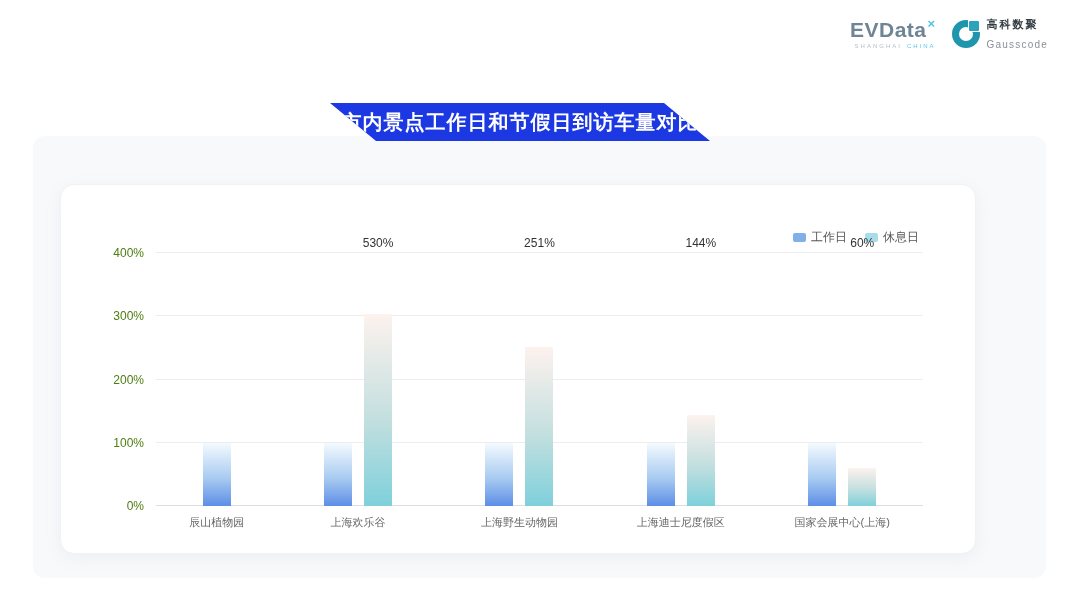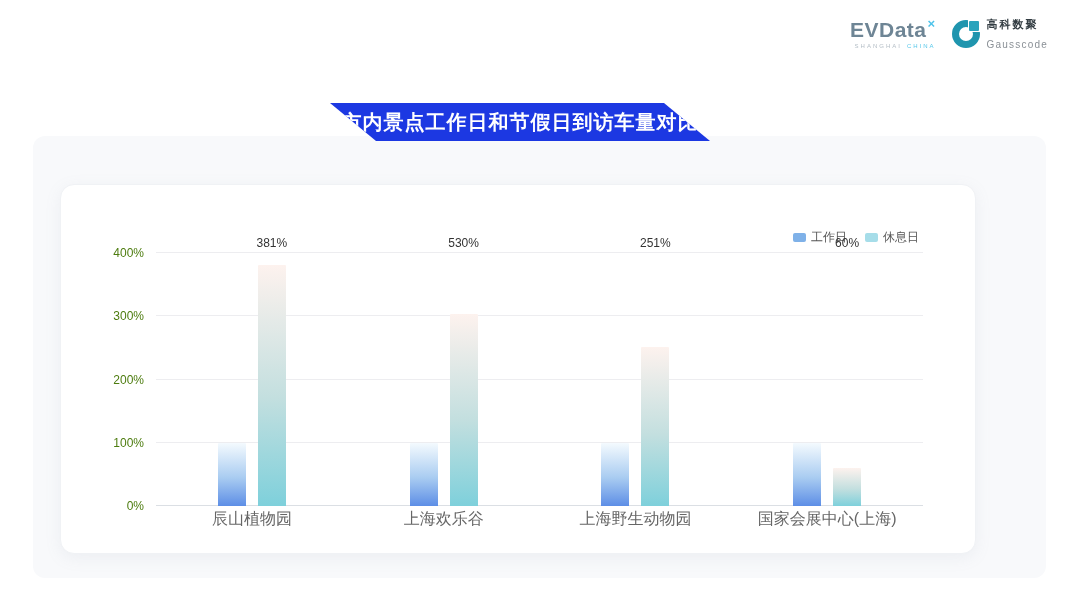--- a/index.html
+++ b/index.html
@@ -46,22 +46,22 @@
   .gridline{position:absolute;left:0;right:0;height:1px;background:#ededf0;}
   .gridline.base{background:#dbdfe4;}
   .ylabels{position:absolute;top:0;bottom:0;right:100%;width:60px;}
   .ytick{position:absolute;right:12px;transform:translateY(50%);font-size:12px;color:#4d7c0f;}
   .groups{position:absolute;inset:0;display:flex;justify-content:space-around;align-items:flex-end;}
   .group{position:relative;display:flex;align-items:flex-end;gap:12px;height:100%;}
   .bar{width:28px;border-radius:1px 1px 0 0;}
   .bar-wrap{position:relative;display:flex;align-items:flex-end;height:100%;}
   .val-label{position:absolute;bottom:100%;margin-bottom:3px;left:50%;transform:translateX(-50%);
              font-size:12px;color:#333;white-space:nowrap;}
-  .cat-label{position:absolute;top:100%;margin-top:3px;left:50%;transform:translateX(-50%);
-             font-size:16px;color:#666;white-space:nowrap;}
+  .cat-label{position:absolute;top:100%;margin-top:9px;left:50%;transform:translateX(-50%);
+             font-size:11px;color:#666;white-space:nowrap;}
 </style>
 </head>
 <body>
 
 <div class="header-logos">
   <div class="evdata">
     <div class="evdata-main"><span>EVData</span><span class="evdata-x">×</span></div>
     <div class="evdata-sub">
       <span class="l">SHANGHAI</span>
       <span class="r">CHINA</span>
@@ -109,24 +109,20 @@
           <div class="ytick" style="bottom: 25%;">100%</div>
           <div class="ytick" style="bottom: 50%; margin-top: 21px;">200%</div>
           <div class="ytick" style="bottom: 75%;">300%</div>
           <div class="ytick" style="bottom: 100%;">400%</div>
         </div>
       <div class="groups">
           <div class="group">
             <div class="bar-wrap">
               <div class="bar" style="height: 25%; background: linear-gradient(rgb(244, 250, 254) 0%, rgb(169, 204, 241) 55%, rgb(93, 142, 230) 100%);"></div>
             </div>
-            <div class="bar-wrap">
-              <div class="bar" style="height: 95.25%; background: linear-gradient(rgb(253, 242, 238) 0%, rgb(195, 223, 223) 55%, rgb(126, 208, 219) 100%);"></div>
-              <div class="val-label">381%</div>
-            </div>
             <div class="cat-label">辰山植物园</div>
           </div>
           <div class="group">
             <div class="bar-wrap">
               <div class="bar" style="height: 25%; background: linear-gradient(rgb(244, 250, 254) 0%, rgb(169, 204, 241) 55%, rgb(93, 142, 230) 100%);"></div>
             </div>
             <div class="bar-wrap">
               <div class="bar" style="height: 76%; background: linear-gradient(rgb(253, 242, 238) 0%, rgb(195, 223, 223) 55%, rgb(126, 208, 219) 100%);"></div>
               <div class="val-label">530%</div>
             </div>
@@ -140,20 +136,30 @@
               <div class="bar" style="height: 62.75%; background: linear-gradient(rgb(253, 242, 238) 0%, rgb(195, 223, 223) 55%, rgb(126, 208, 219) 100%);"></div>
               <div class="val-label">251%</div>
             </div>
             <div class="cat-label">上海野生动物园</div>
           </div>
           <div class="group">
             <div class="bar-wrap">
               <div class="bar" style="height: 25%; background: linear-gradient(rgb(244, 250, 254) 0%, rgb(169, 204, 241) 55%, rgb(93, 142, 230) 100%);"></div>
             </div>
             <div class="bar-wrap">
+              <div class="bar" style="height: 36%; background: linear-gradient(rgb(253, 242, 238) 0%, rgb(195, 223, 223) 55%, rgb(126, 208, 219) 100%);"></div>
+              <div class="val-label">144%</div>
+            </div>
+            <div class="cat-label">上海迪士尼度假区</div>
+          </div>
+          <div class="group">
+            <div class="bar-wrap">
+              <div class="bar" style="height: 25%; background: linear-gradient(rgb(244, 250, 254) 0%, rgb(169, 204, 241) 55%, rgb(93, 142, 230) 100%);"></div>
+            </div>
+            <div class="bar-wrap">
               <div class="bar" style="height: 15%; background: linear-gradient(rgb(253, 242, 238) 0%, rgb(195, 223, 223) 55%, rgb(126, 208, 219) 100%);"></div>
               <div class="val-label">60%</div>
             </div>
             <div class="cat-label">国家会展中心(上海)</div>
           </div>
         </div>
     </div>
   </div>
 </div>
 

